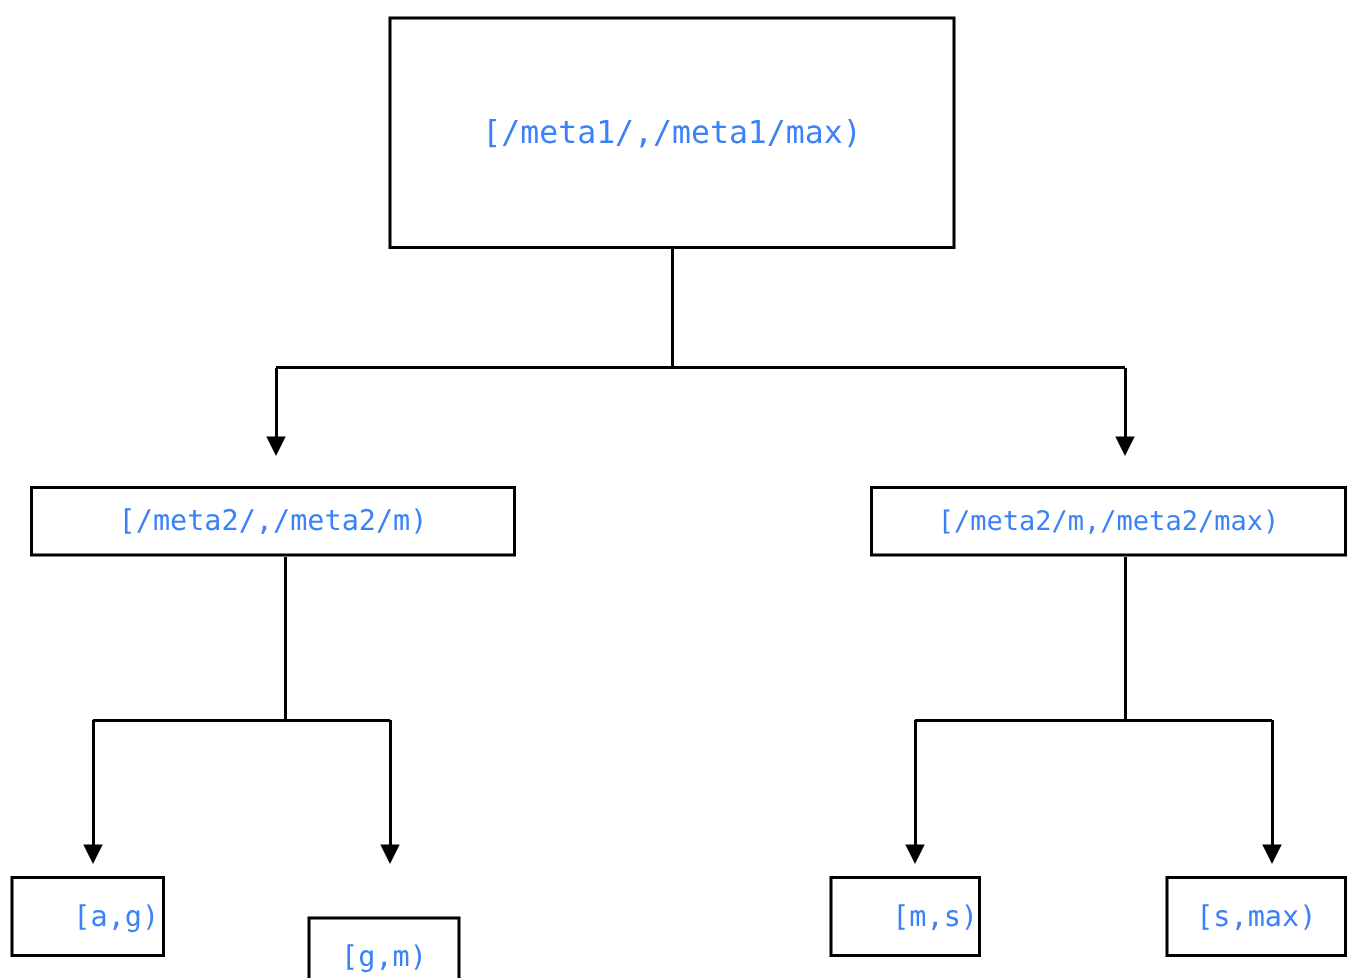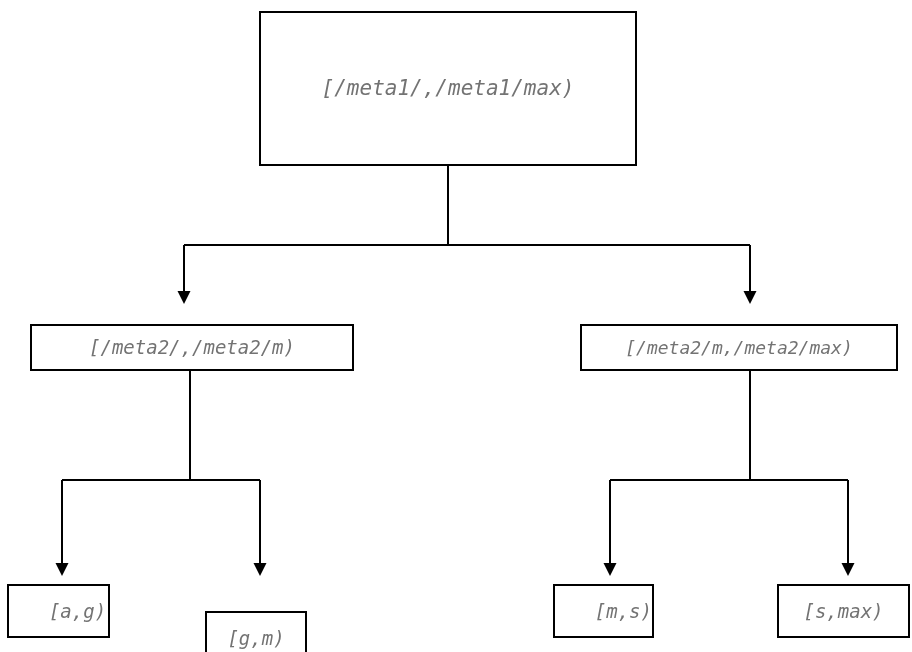--- a/index.html
+++ b/index.html
@@ -28,59 +28,58 @@
   }
   .node {
     position: absolute;
     box-sizing: border-box;
     background: #ffffff;
     border: 2px solid #000000;
     display: flex;
     align-items: center;
     justify-content: center;
     text-align: center;
-    color: #737373;
+    color: #3b82f6;
     white-space: pre;
-    font-style: italic;
   }
   .node-label {
     display: block;
     white-space: pre;
     line-height: 1;
   }
   .node-root {
     left: 259px;
     top: 11px;
     width: 378px;
     height: 155px;
     font-size: 21px;
   }
   .node-mid-left {
-    left: 30px;
+    left: 20px;
     top: 324px;
     width: 324px;
     height: 47px;
     font-size: 19px;
   }
   .node-mid-right {
     left: 580px;
     top: 324px;
     width: 318px;
     height: 47px;
     font-size: 18px;
   }
   .node-leaf {
     height: 54px;
     top: 584px;
     font-size: 19px;
   }
   .node-leaf-1 { left: 7px;   width: 103px; padding-left: 38px; }
   .node-leaf-2 { left: 205px; width: 102px; margin-top: 27px; }
   .node-leaf-3 { left: 553px; width: 101px; justify-content: flex-end; }
-  .node-leaf-4 { left: 777px; width: 133px; }
+  .node-leaf-4 { left: 777px; width: 121px; }
 </style>
 </head>
 <body>
 
 <div id="diagram-canvas">
 
   <svg id="connector-layer" width="912" height="652" viewBox="0 0 912 652" xmlns="http://www.w3.org/2000/svg">
 
     <g fill="none" stroke="#000000" stroke-width="2" shape-rendering="crispEdges">
       <path d="M 448 166 L 448 245"></path>

